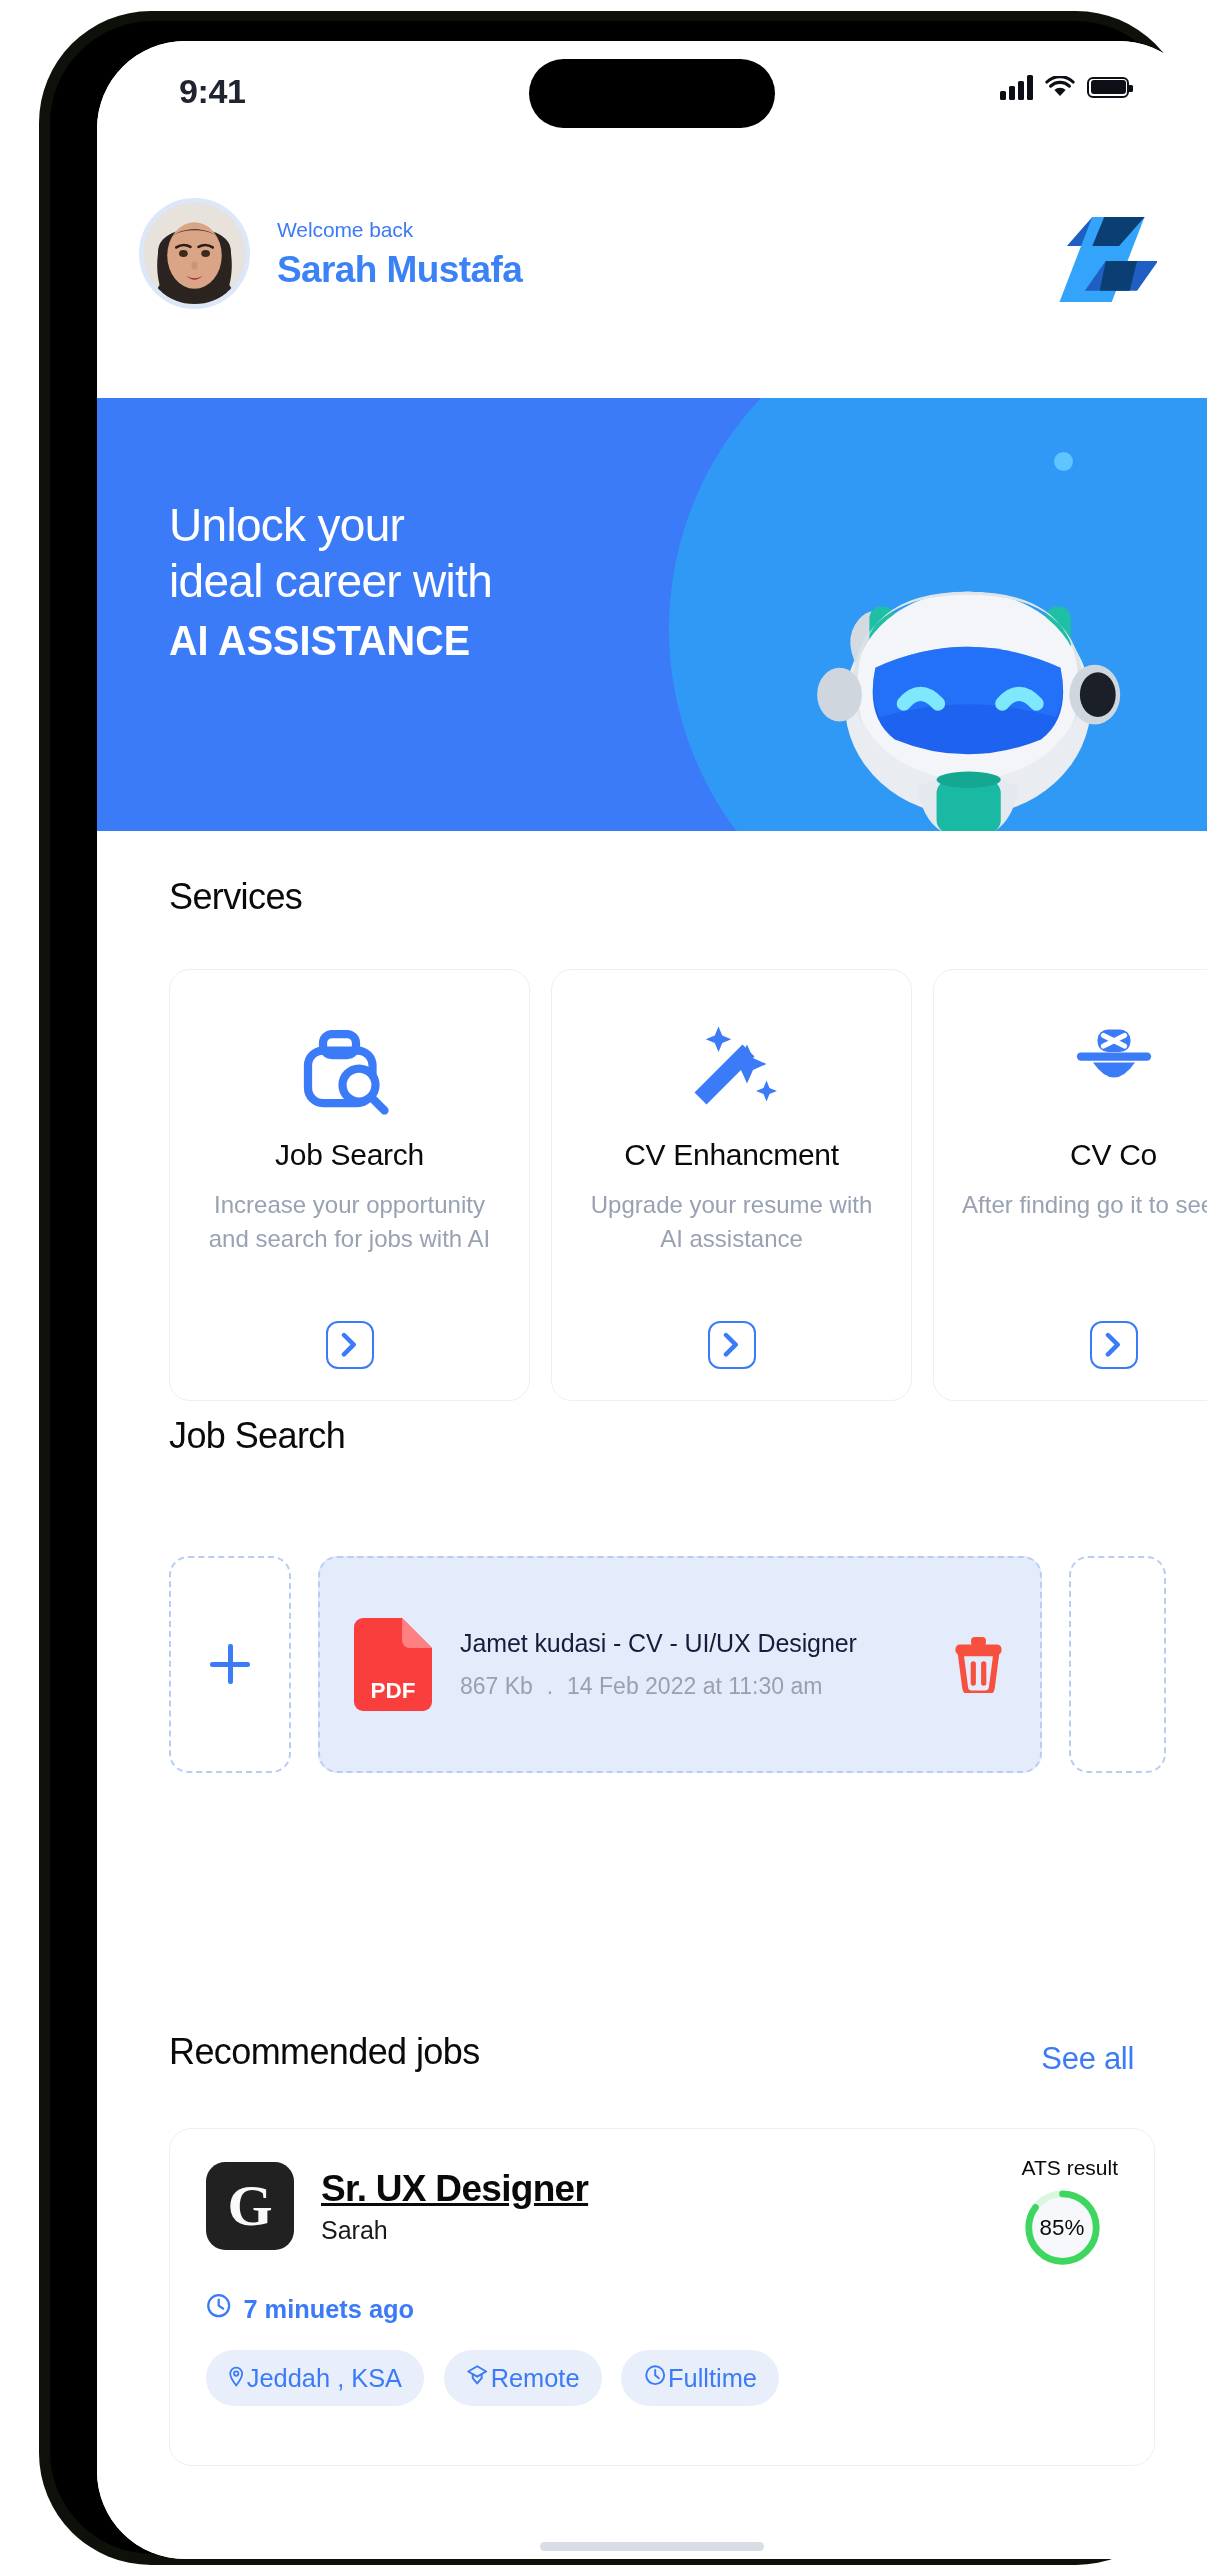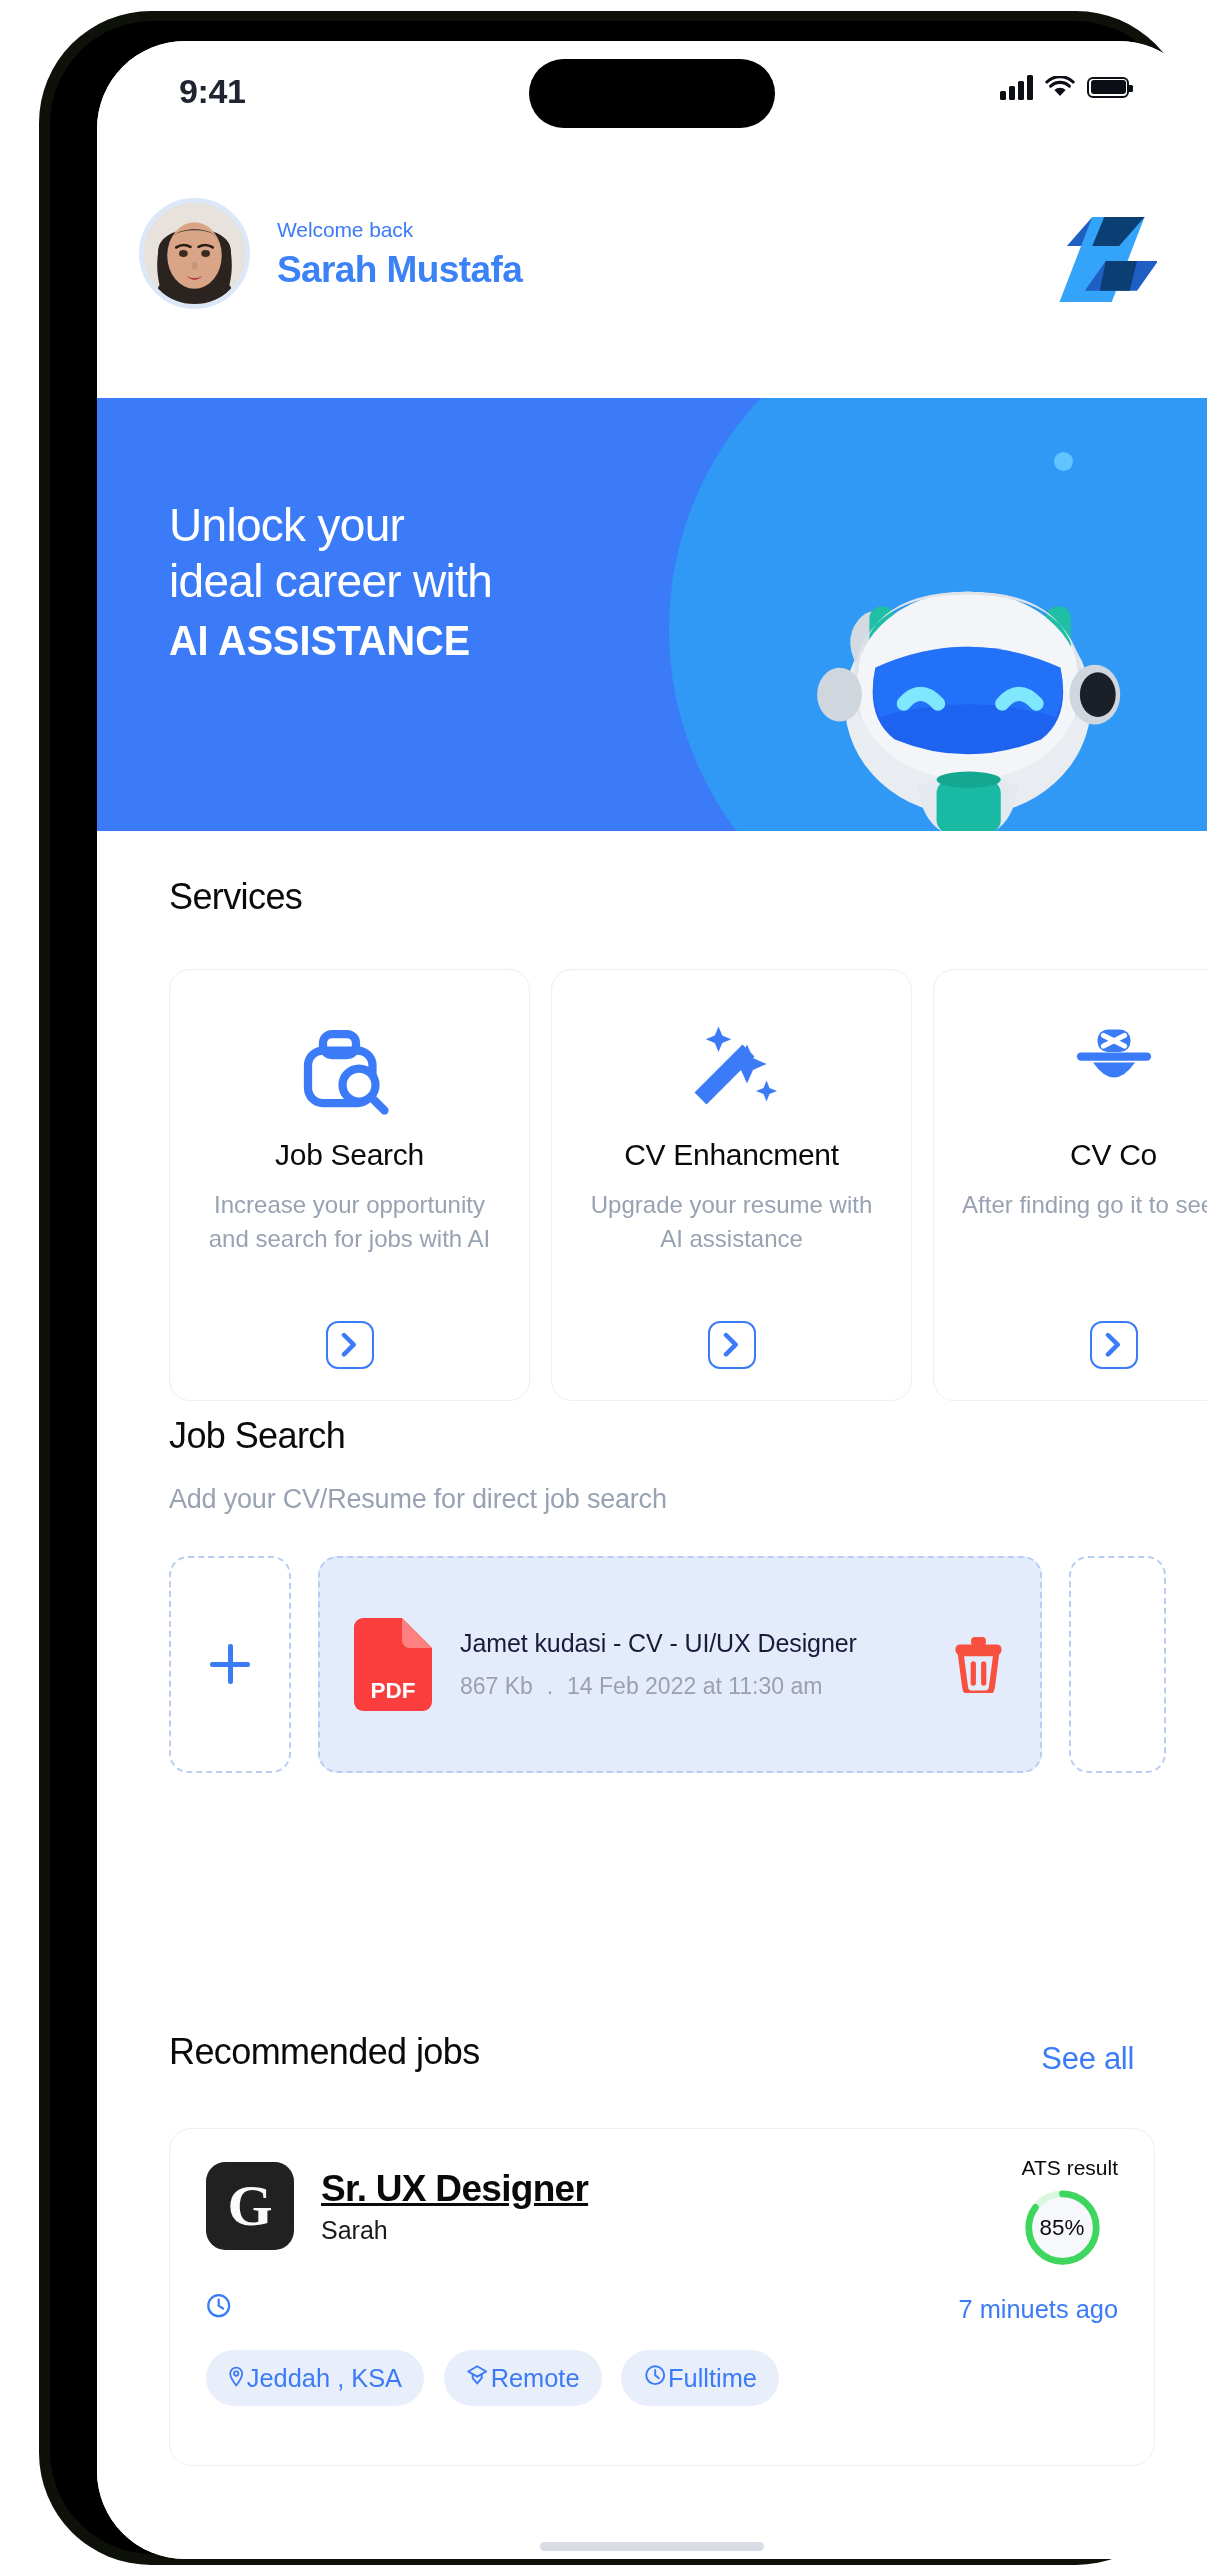--- a/index.html
+++ b/index.html
@@ -264,21 +264,21 @@
   .ats-wrap { flex: 0 0 auto; text-align: center; margin-top: -6px; }
   .ats-label { font-size: 21px; color: #0a0a0a; font-weight: 400; }
   .ats-ring { margin-top: 7.5px; width: 81px; height: 81px; position: relative; }
   .ats-val {
     position: absolute; left: 0; right: 0; top: 50%;
     transform: translateY(-50%);
     font-size: 22.4px; color: #0a0a0a; text-align: center;
   }
   .job-time {
     margin-top: 25.4px; display: flex; align-items: center; gap: 12px;
-    color: #3b7bf7; font-size: 25.4px; font-weight: 400; justify-content: space-between;
+    color: #3b7bf7; font-size: 25.4px; font-weight: 700;
   }
   .job-tags { margin-top: 25.4px; display: flex; gap: 19.4px; }
   .tag {
     display: flex; align-items: center; gap: 2px;
     background: #e9eefb; border-radius: 746px;
     padding: 13.4px 22.4px; color: #3b7bf7; font-size: 25.4px;
     white-space: nowrap;
   }
   .nav-hint {
     position: absolute; left: 50%; bottom: 7.5px; transform: translateX(-50%);
@@ -441,21 +441,20 @@
             <div class="svc-arrow">
               <svg width="16.4" height="25.4" viewBox="0 0 22 34">
                   <path d="M4 4 L17 17 L4 30" stroke="#3b7bf7" stroke-width="6" fill="none" stroke-linecap="round" stroke-linejoin="round"></path>
                 </svg>
             </div>
           </div>
 
         </div>
 
         <div class="jobsearch-head sec-title">Job Search</div>
-        <div class="jobsearch-sub sec-sub">Add your CV/Resume for direct job search</div>
 
         <div class="upload-row">
           <div class="upload-add">
             <span class="plus"></span>
           </div>
 
           <div class="cv-card">
             <div class="pdf-icon">
               <svg viewBox="0 0 104 124">
                 <path d="M0 12 a12 12 0 0 1 12 -12 h52 l40 40 v72 a12 12 0 0 1 -12 12 h-80 a12 12 0 0 1 -12 -12 Z" fill="#fa3e3e"></path>

